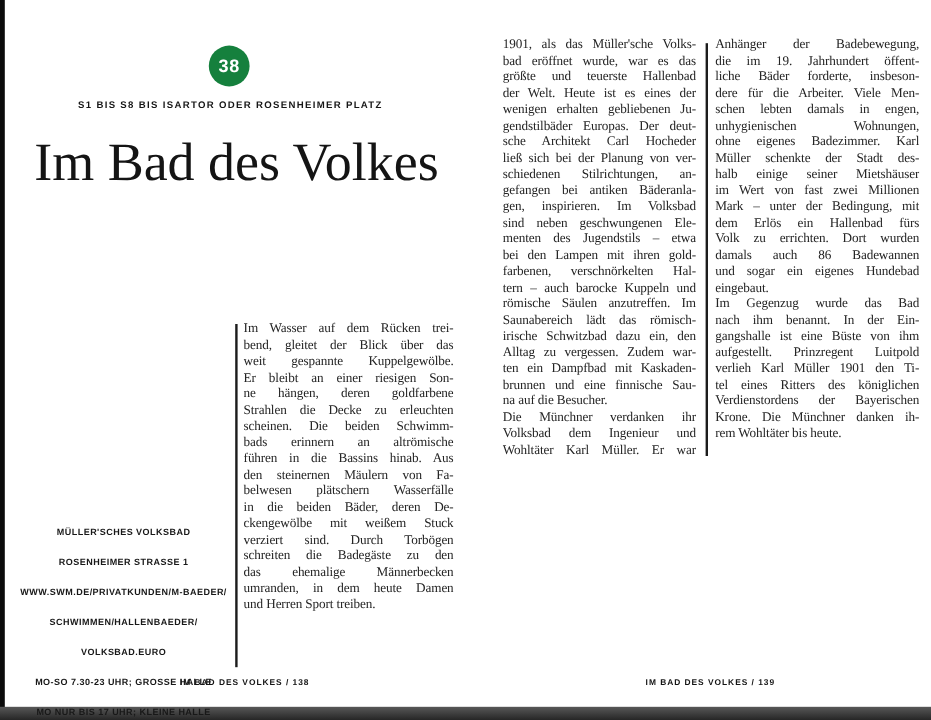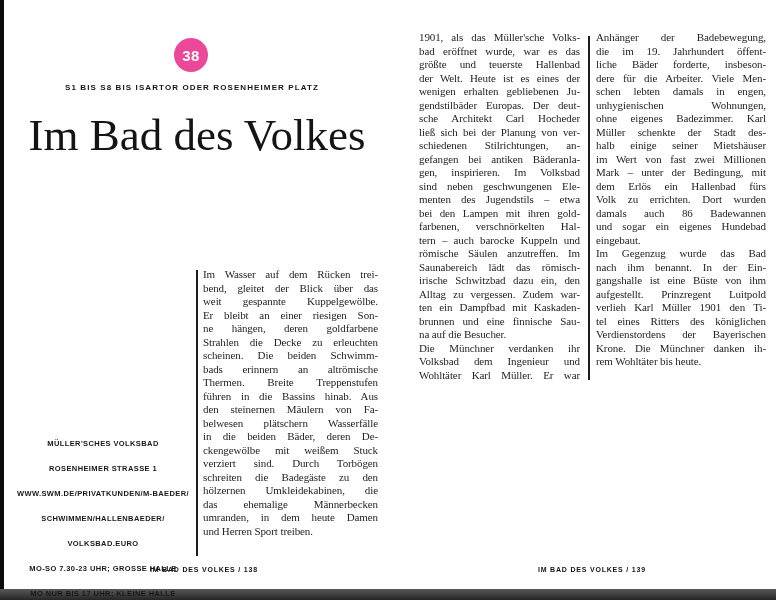--- a/index.html
+++ b/index.html
@@ -4,21 +4,21 @@
 <style>
   html,body{margin:0;padding:0;background:#fff;}
   .sheet{position:relative;width:776px;height:600px;background:#ffffff;overflow:hidden;
          font-family:"Liberation Serif","DejaVu Serif",serif;color:#262626;}
   .edge-left{position:absolute;left:0;top:0;width:4px;height:600px;background:#0b0b0b;}
   .edge-bottom{position:absolute;left:0;top:589px;width:776px;height:11px;
                background:linear-gradient(#585858,#262626);}
   .abs{position:absolute;}
   
   .badge{position:absolute;left:174px;top:38px;width:34px;height:34px;border-radius:50%;
-         background:#ec4899;display:flex;align-items:center;justify-content:center;}
+         background:#15803d;display:flex;align-items:center;justify-content:center;}
   .badge span{color:#fff;font-family:"Liberation Sans","DejaVu Sans",sans-serif;
               font-weight:bold;font-size:15px;letter-spacing:0.5px;}
   .transit{left:20px;top:83px;width:344px;text-align:center;
            font-family:"Liberation Sans","DejaVu Sans",sans-serif;font-weight:bold;
            font-size:8px;letter-spacing:1.1px;color:#161616;}
   .title{left:20px;top:112px;width:354px;text-align:center;
          font-size:45px;line-height:46px;color:#141414;font-weight:400;}
   
   .info{left:14px;top:425px;width:178px;text-align:center;
         font-family:"Liberation Sans","DejaVu Sans",sans-serif;font-weight:bold;
@@ -72,29 +72,27 @@
 
     <div class="abs bodycol col1">
         <div class="tline">Im Wasser auf dem Rücken trei-</div>
         <div class="tline">bend, gleitet der Blick über das</div>
         <div class="tline">weit gespannte Kuppelgewölbe.</div>
         <div class="tline">Er bleibt an einer riesigen Son-</div>
         <div class="tline">ne hängen, deren goldfarbene</div>
         <div class="tline">Strahlen die Decke zu erleuchten</div>
         <div class="tline">scheinen. Die beiden Schwimm-</div>
         <div class="tline">bads erinnern an altrömische</div>
-        <div class="tline">Thermen. Breite Treppenstufen</div>
         <div class="tline">führen in die Bassins hinab. Aus</div>
         <div class="tline">den steinernen Mäulern von Fa-</div>
         <div class="tline">belwesen plätschern Wasserfälle</div>
         <div class="tline">in die beiden Bäder, deren De-</div>
         <div class="tline">ckengewölbe mit weißem Stuck</div>
         <div class="tline">verziert sind. Durch Torbögen</div>
         <div class="tline">schreiten die Badegäste zu den</div>
-        <div class="tline">hölzernen Umkleidekabinen, die</div>
         <div class="tline">das ehemalige Männerbecken</div>
         <div class="tline">umranden, in dem heute Damen</div>
         <div class="tline pend">und Herren Sport treiben.</div>
       </div>
 
     <div class="abs footer footer-l">IM BAD DES VOLKES / 138</div>
   </div>
 
   <div>
     <div class="abs bodycol col2">

